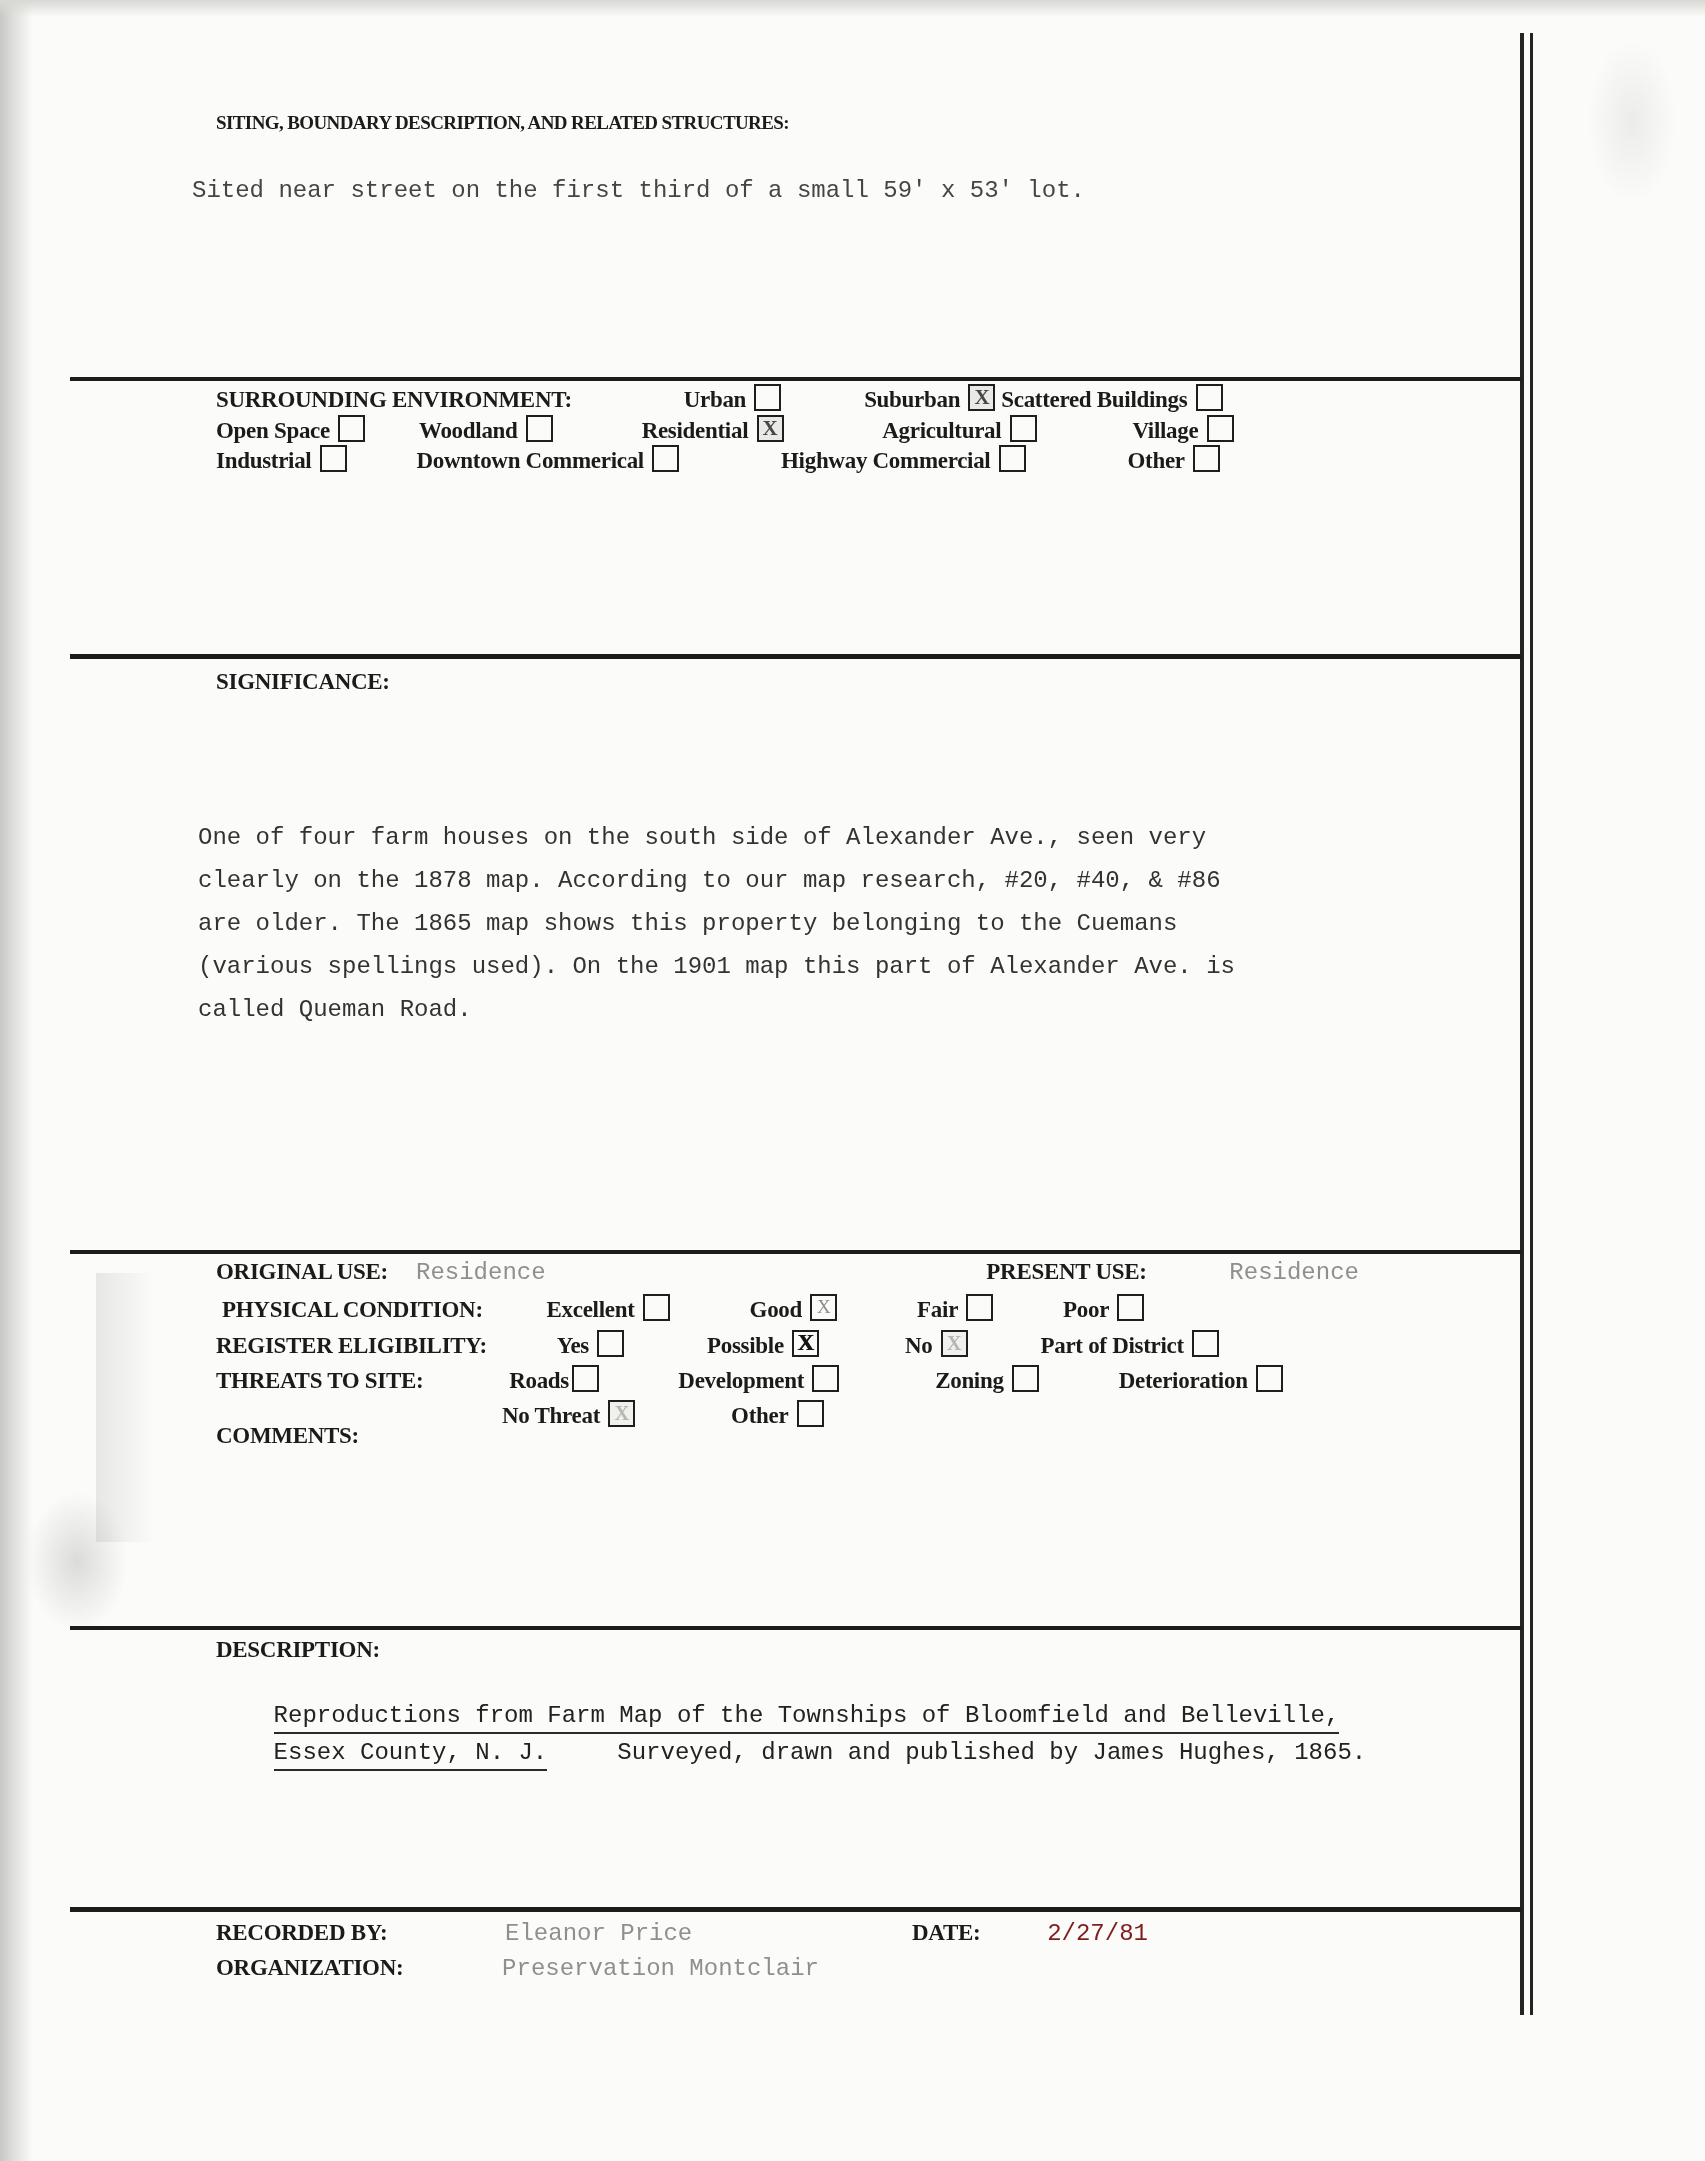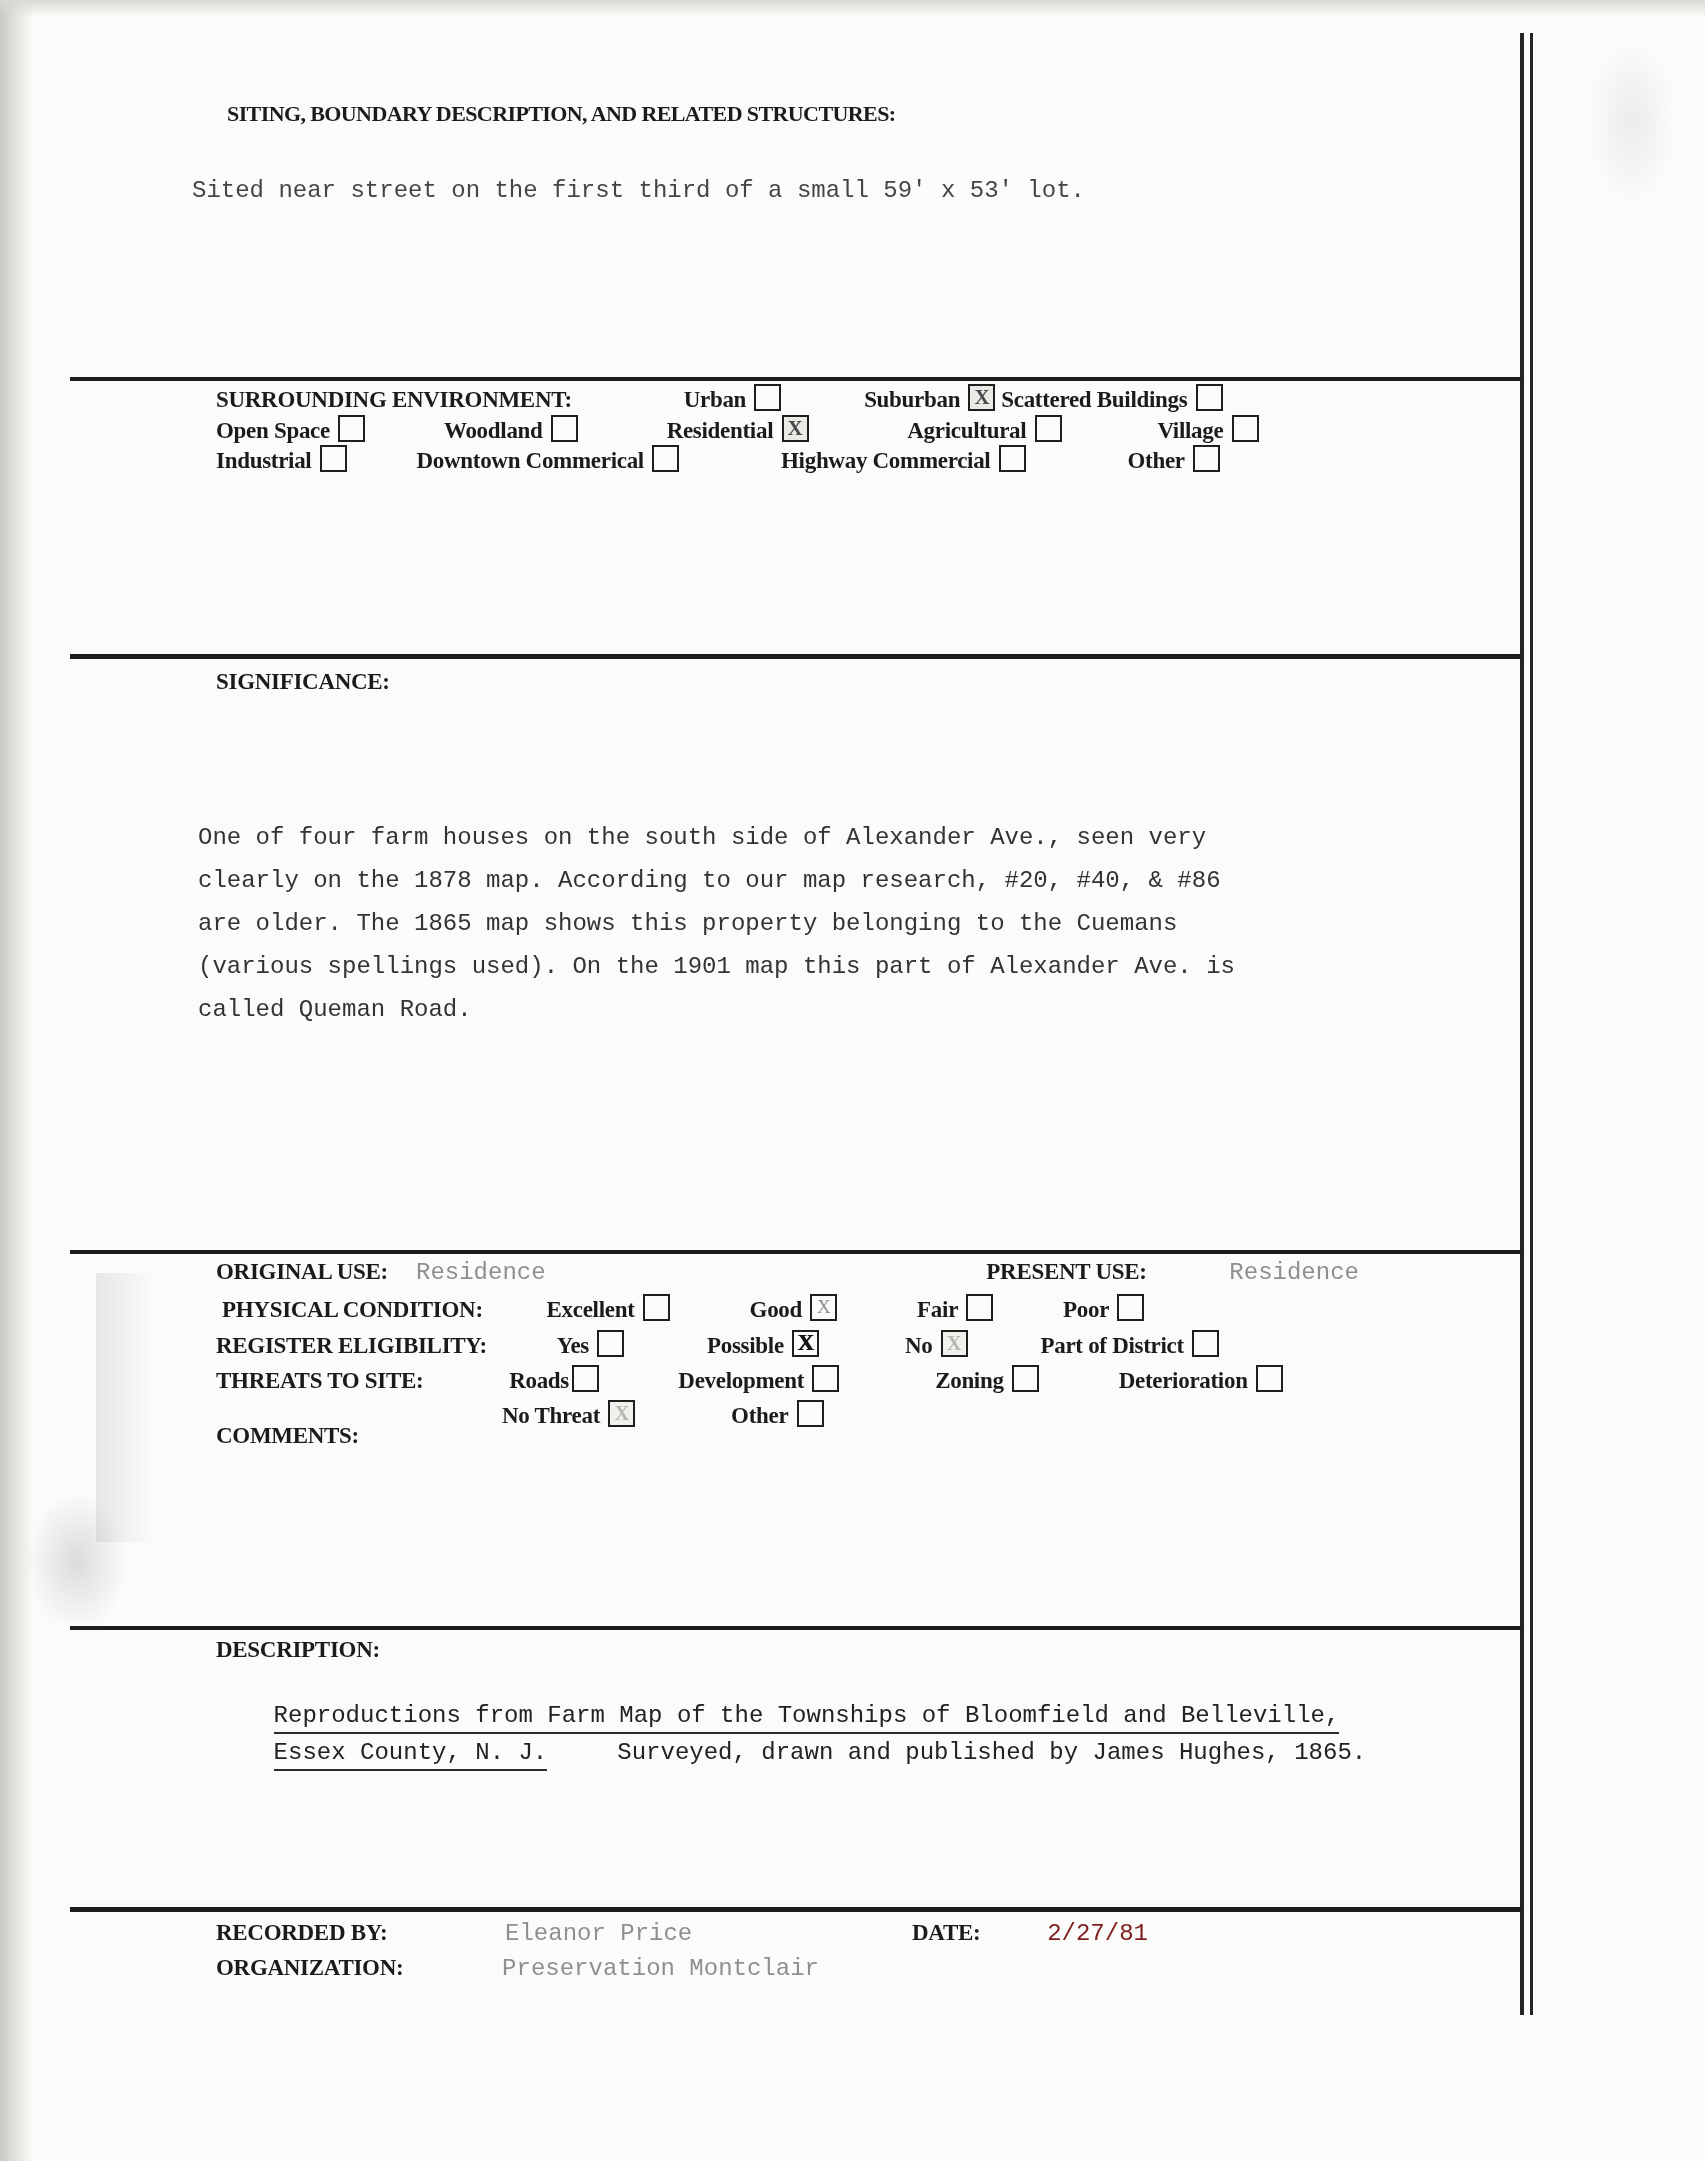--- a/index.html
+++ b/index.html
@@ -16,21 +16,21 @@
      background:linear-gradient(90deg,rgba(170,170,168,.25),rgba(170,170,168,0));}
   .smudge3{position:absolute;left:1587px;top:38px;width:90px;height:166px;border-radius:50%;
      background:radial-gradient(ellipse,rgba(190,190,188,.25),rgba(190,190,188,0) 70%);}
 
   .hline{position:absolute;left:70px;width:1451px;height:3.8px;background:#1c1c1c;}
   .vline{position:absolute;top:33px;height:1982px;background:#242424;}
   .vline.v1{left:1520px;width:3.8px;}
   .vline.v2{left:1530px;width:3.2px;}
 
   .flabel{font-weight:700;font-size:23px;letter-spacing:-0.3px;white-space:nowrap;}
-  .heading{position:absolute;left:216px;top:101px;font-weight:700;font-size:22px;letter-spacing:-0.6px;white-space:nowrap;margin-left:11px;}
+  .heading{position:absolute;left:216px;top:112px;font-weight:700;font-size:19px;letter-spacing:-0.6px;white-space:nowrap;}
 
   .typed{font-family:"Liberation Mono",monospace;font-size:24px;white-space:pre;color:#454545;}
   .typed-note{position:absolute;left:192px;top:177px;}
   .sig-text{position:absolute;left:198px;top:816px;line-height:43px;white-space:pre-line;color:#333;}
 
   .row{position:absolute;white-space:nowrap;font-size:23px;}
   .opt{display:inline-block;white-space:nowrap;}
   .olabel{font-weight:600;letter-spacing:-0.3px;}
   .cbx{display:inline-block;width:23px;height:23px;border:2.6px solid #1e1e1e;margin-left:8.3px;
        vertical-align:-3.8px;position:relative;}
@@ -76,21 +76,21 @@
     </span>
     <span class="opt" style="">
       <span class="olabel">Scattered Buildings</span><span class="cbx"></span>
     </span>
   </div>
 
   <div class="row" style="left:216px;top:415px">
     <span class="opt">
       <span class="olabel">Open Space</span><span class="cbx"></span>
     </span>
-    <span class="opt" style="margin-left:73px">
+    <span class="opt" style="margin-left:48px">
       <span class="olabel">Woodland</span><span class="cbx"></span>
     </span>
     <span class="opt" style="margin-left:83px">
       <span class="olabel">Residential</span><span class="cbx mark-boxed"></span>
     </span>
     <span class="opt" style="margin-left:93px">
       <span class="olabel">Agricultural</span><span class="cbx"></span>
     </span>
     <span class="opt" style="margin-left:90px">
       <span class="olabel">Village</span><span class="cbx"></span>

